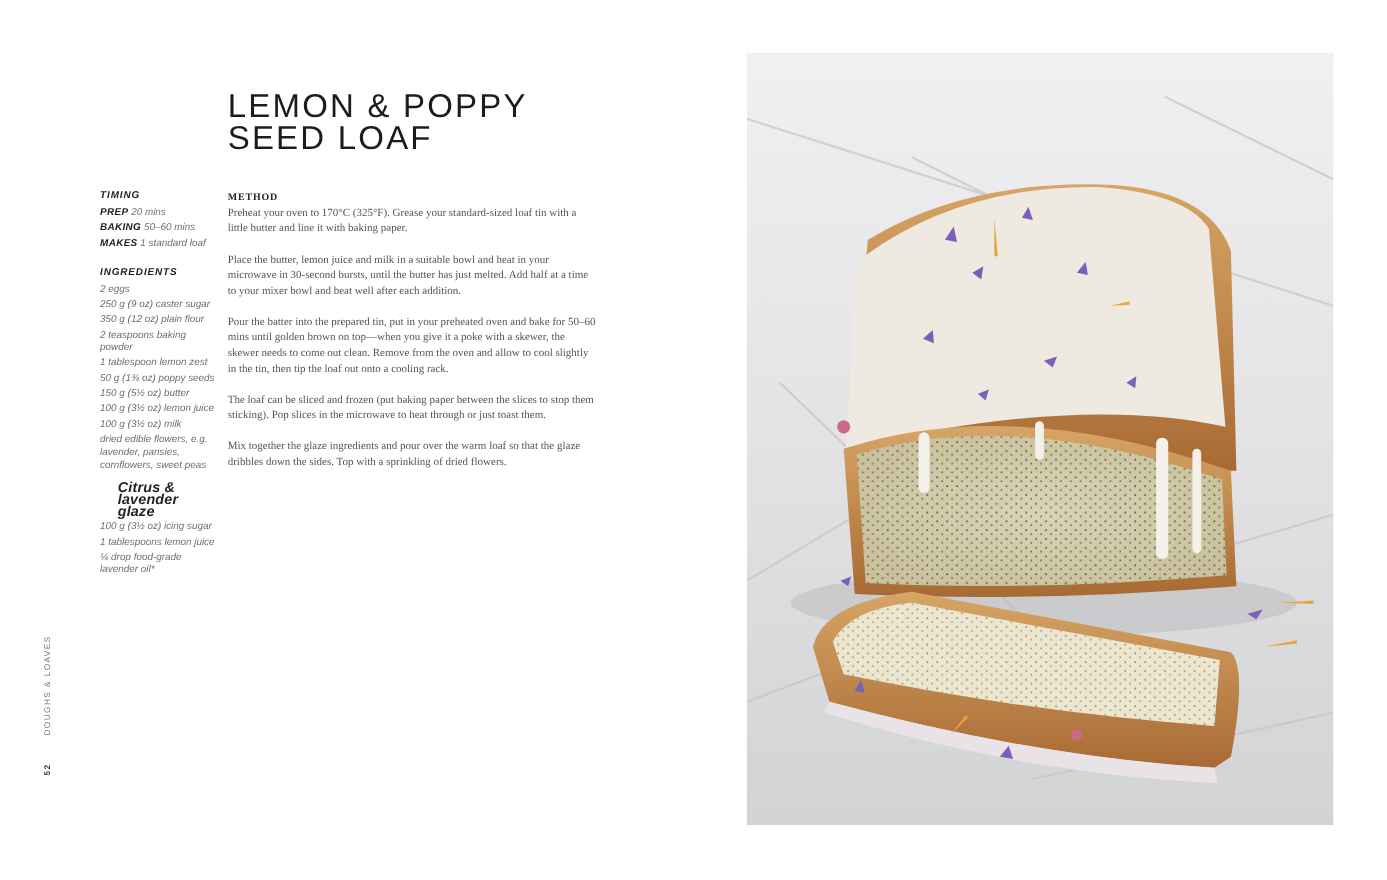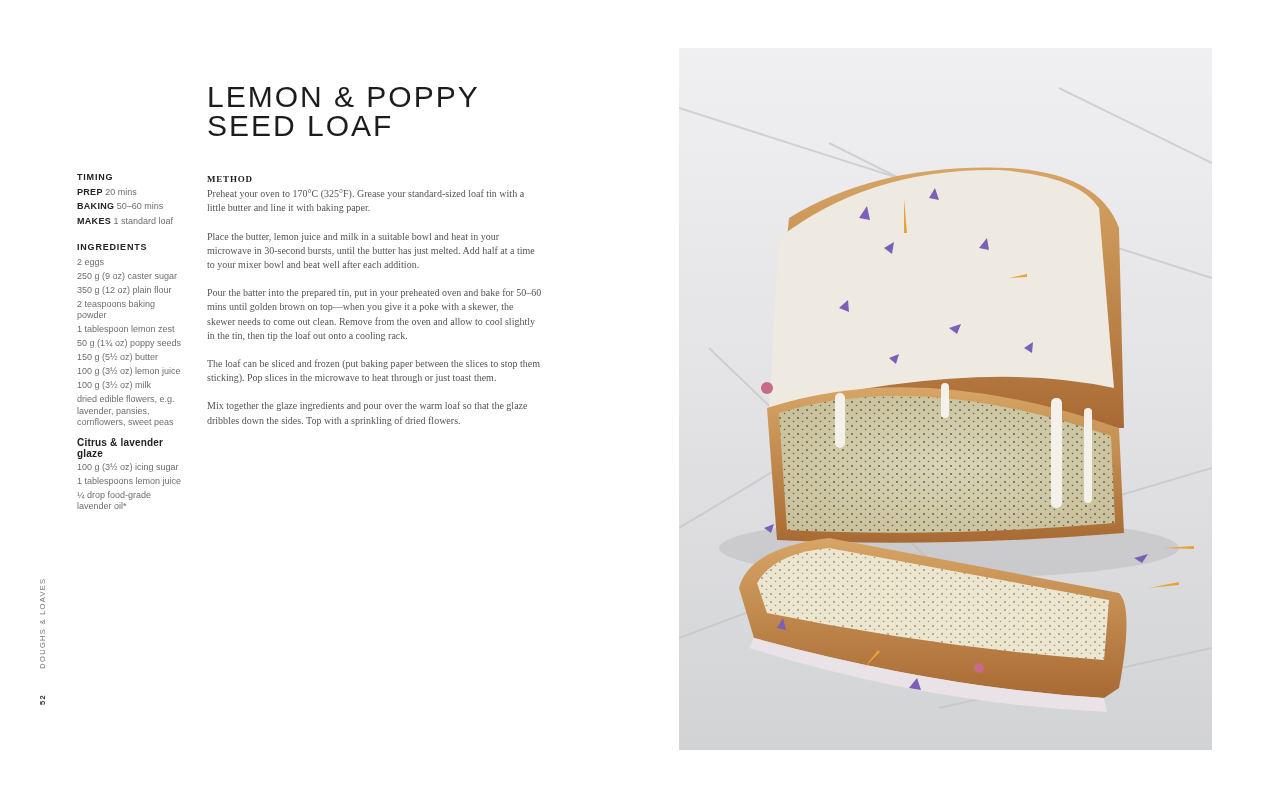--- a/index.html
+++ b/index.html
@@ -8,31 +8,31 @@
     font-family: "Liberation Sans", sans-serif; color: #3a3a3a;
   }
   .page-left { position: absolute; left: 0; top: 0; width: 640px; height: 800px; }
   .title {
     position: absolute; left: 207px; top: 82px; margin: 0;
     font-family: "Liberation Sans", sans-serif; font-weight: 400;
     font-size: 30px; line-height: 29px; letter-spacing: 2px; color: #1c1c1c;
   }
   .title span { display: block; }
   .sidebar-col {
-    position: absolute; left: 77px; top: 172px; width: 108px;
-    font-size: 9px; line-height: 11.5px; color: #6e6e6e;
+    position: absolute; left: 91px; top: 172px; width: 108px;
+    font-size: 9px; line-height: 11.5px; color: #6e6e6e; font-style: italic;
   }
   .h-small {
     font-weight: 700; font-size: 9px; letter-spacing: 0.8px; color: #222; margin: 0 0 3px 0;
   }
   .timing-row { margin-bottom: 3px; }
   .timing-row b { color: #222; font-weight: 700; letter-spacing: 0.3px; margin-top: 39px; }
   .ing-list { list-style: none; margin: 0; padding: 0; }
   .ing-list li { margin-bottom: 2.5px; }
-  .sub-h { font-weight: 700; color: #222; font-size: 10px; line-height: 11px; margin: 8px 0 3px 0; letter-spacing: 0.2px; }
+  .sub-h { font-weight: 700; color: #222; font-size: 13px; line-height: 11px; margin: 8px 0 3px 16px; letter-spacing: 0.2px; }
   .section-gap { height: 12px; }
   .method-col {
     position: absolute; left: 207px; top: 172px; width: 335px;
     font-family: "Liberation Serif", serif; font-size: 10px; line-height: 14.2px; color: #555;
   }
   .method-col .h-small { font-family: Liberation Serif, serif; margin-bottom: 1px; }
   .method-col p { margin: 0 0 14px 0; }
   .footnote {
     font-family: "Liberation Sans", sans-serif; font-size: 8.6px; line-height: 14.6px; color: #666; margin-top: -2px;
   }

